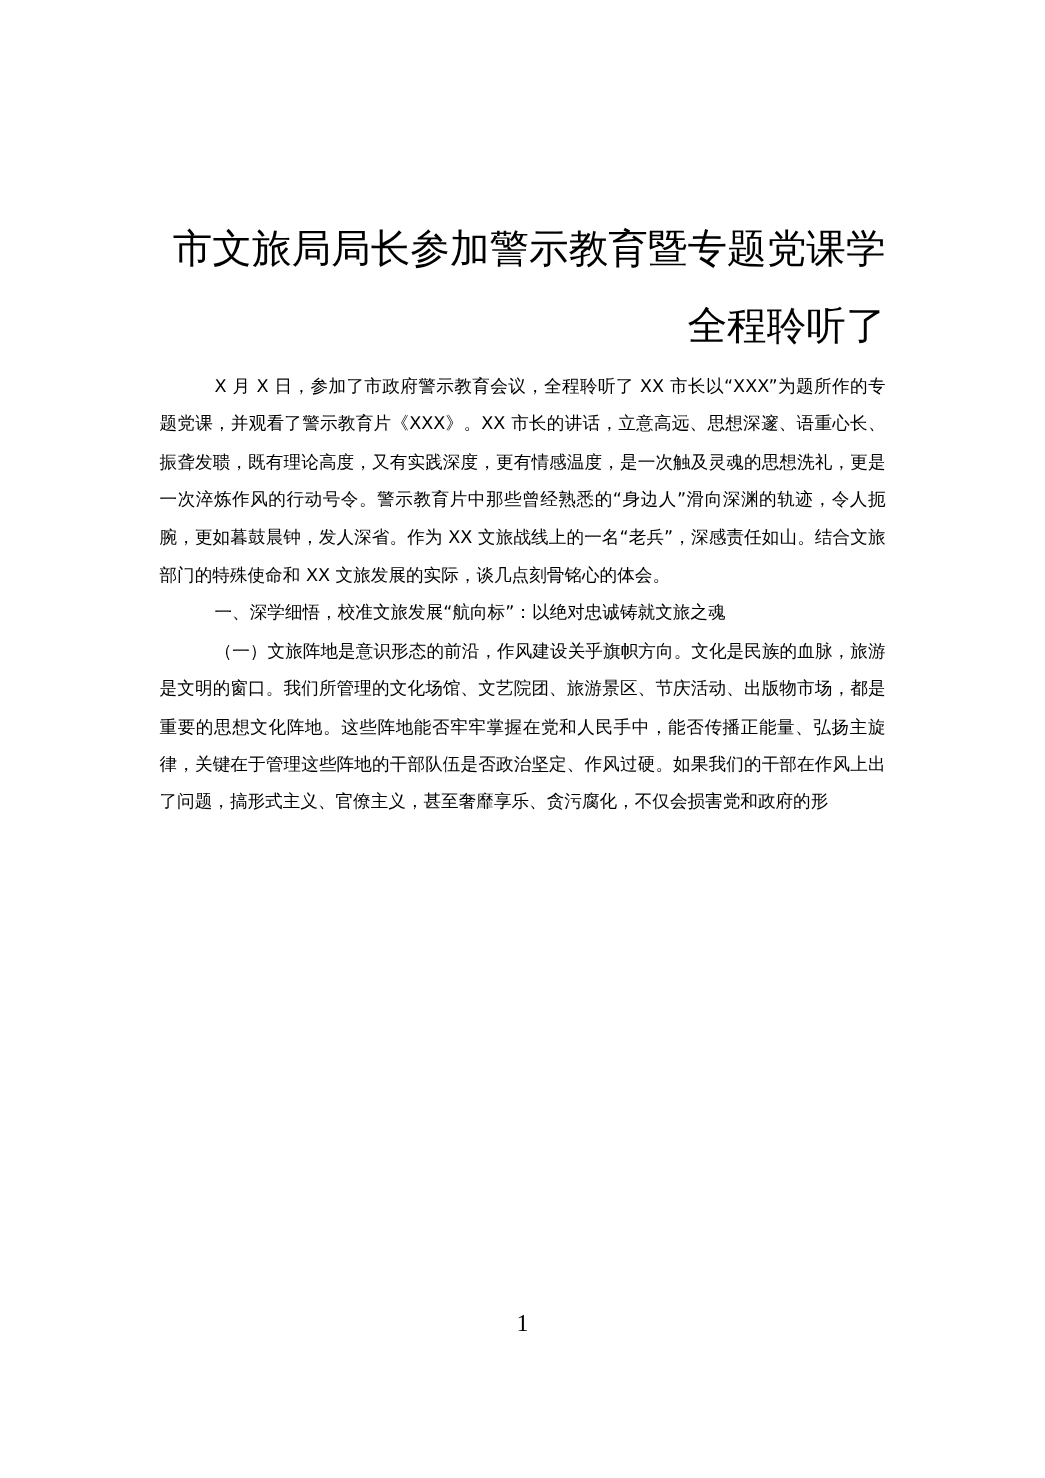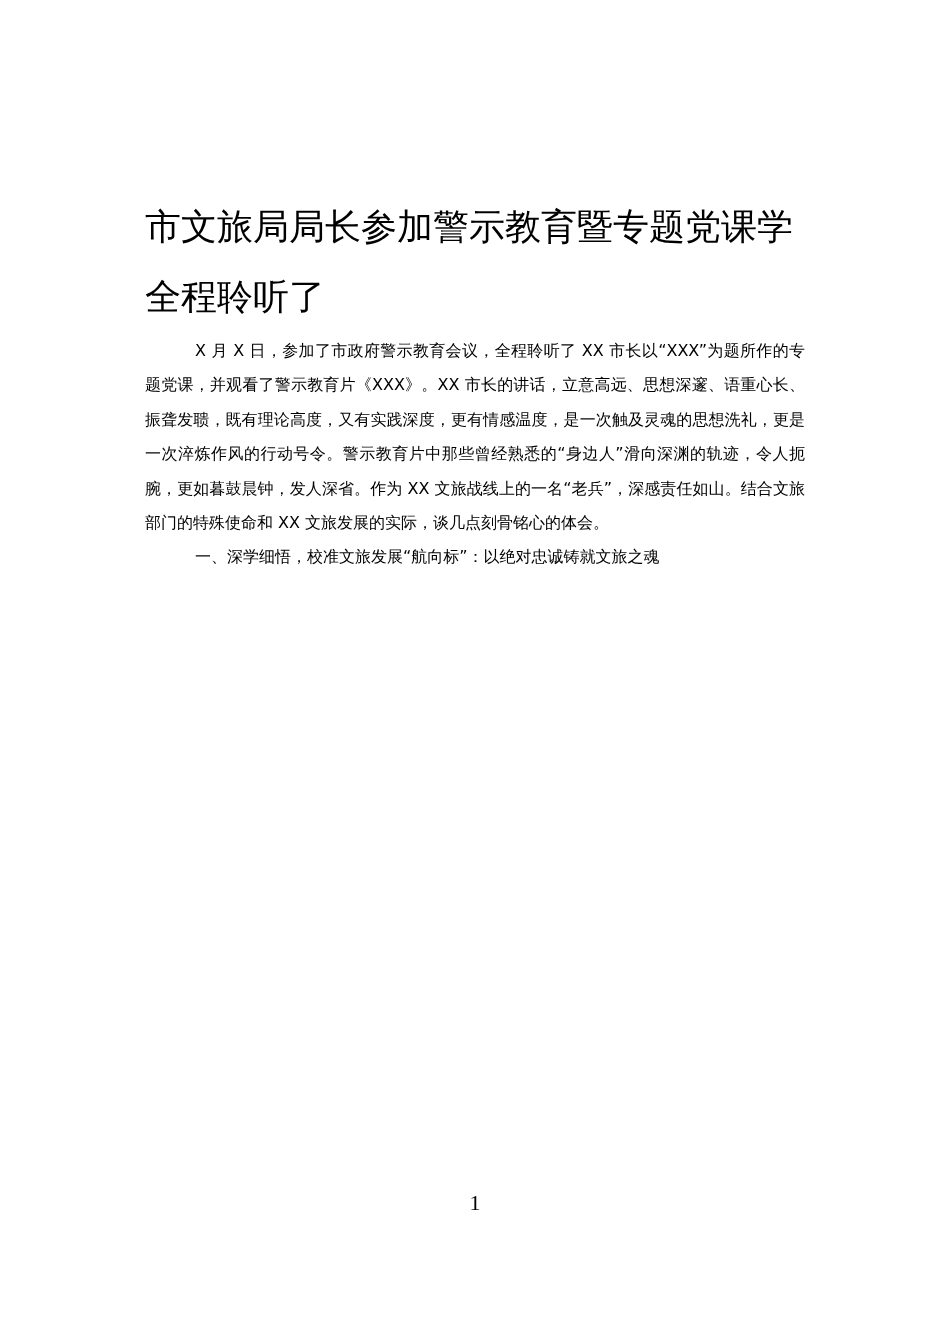--- a/index.html
+++ b/index.html
@@ -20,21 +20,21 @@
       left: 0; top: 0;
       width: 950px;
       height: 1344px;
       background: #ffffff;
     }
     .title {
       position: absolute;
       left: 145px;
       width: 660px;
       top: 168px;
-      text-align: left;
+      text-align: right;
       font-size: 36px;
       line-height: 70px;
       letter-spacing: 0px;
       font-weight: normal;
     }
     .title .tline { display: block; white-space: nowrap; }
     .body {
       position: absolute;
       left: 145px;
       top: 334px;
@@ -66,17 +66,18 @@
 <div class="page">
 
   <h1 class="title">
     <span class="tline">市文旅局局长参加警示教育暨专题党课学</span>
     <span class="tline">全程聆听了</span>
   </h1>
 
   <div class="body">
     <p class="para indent">X 月 X 日，参加了市政府警示教育会议，全程聆听了 XX 市长以“XXX”为题所作的专题党课，并观看了警示教育片《XXX》。XX 市长的讲话，立意高远、思想深邃、语重心长、振聋发聩，既有理论高度，又有实践深度，更有情感温度，是一次触及灵魂的思想洗礼，更是一次淬炼作风的行动号令。警示教育片中那些曾经熟悉的“身边人”滑向深渊的轨迹，令人扼腕，更如暮鼓晨钟，发人深省。作为 XX 文旅战线上的一名“老兵”，深感责任如山。结合文旅部门的特殊使命和 XX 文旅发展的实际，谈几点刻骨铭心的体会。</p>
     <p class="para indent">一、深学细悟，校准文旅发展“航向标”：以绝对忠诚铸就文旅之魂</p>
+    <p class="para indent">（一）文旅阵地是意识形态的前沿，作风建设关乎旗帜方向。文化是民族的血脉，旅游是文明的窗口。我们所管理的文化场馆、文艺院团、旅游景区、节庆活动、出版物市场，都是重要的思想文化阵地。这些阵地能否牢牢掌握在党和人民手中，能否传播正能量、弘扬主旋律，关键在于管理这些阵地的干部队伍是否政治坚定、作风过硬。如果我们的干部在作风上出了问题，搞形式主义、官僚主义，甚至奢靡享乐、贪污腐化，不仅会损害党和政府的形</p>
   </div>
 
   <div class="page-number">1</div>
 
 </div>
 
 </body></html>

